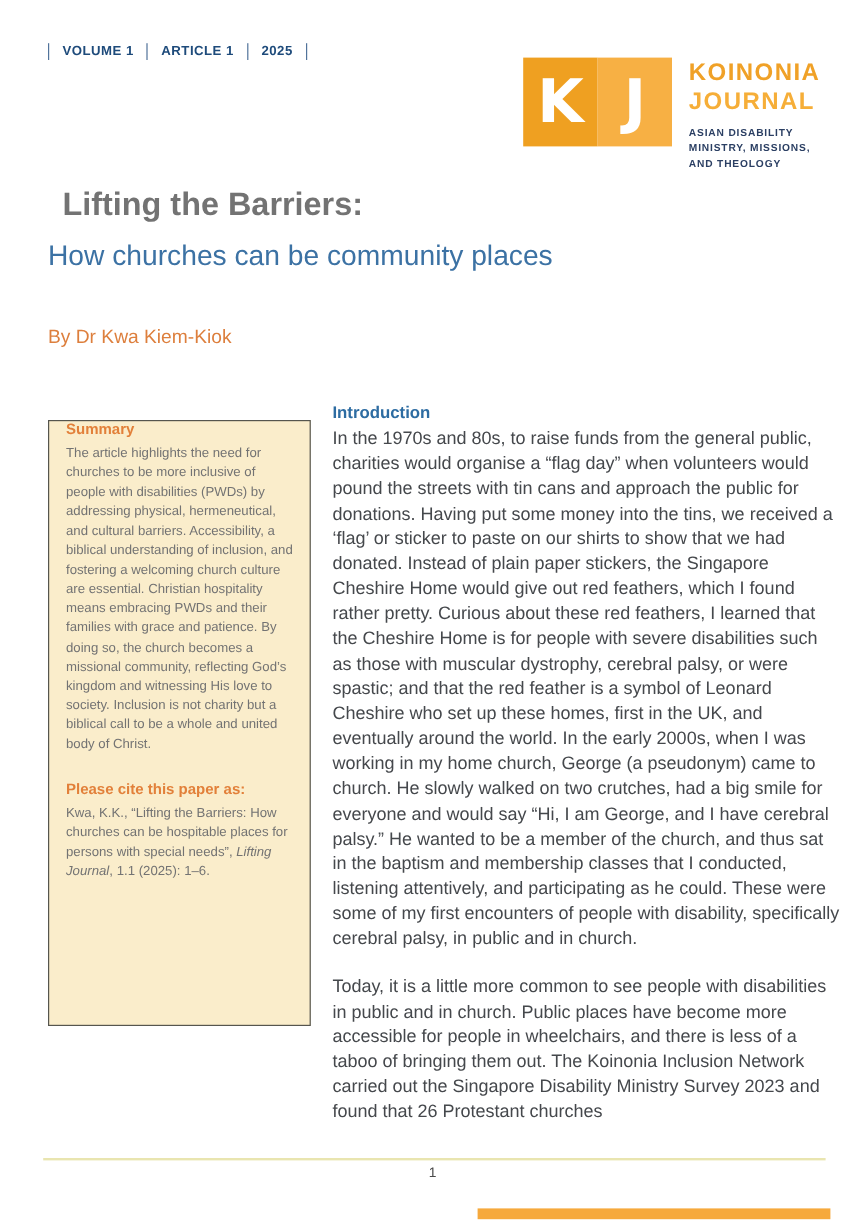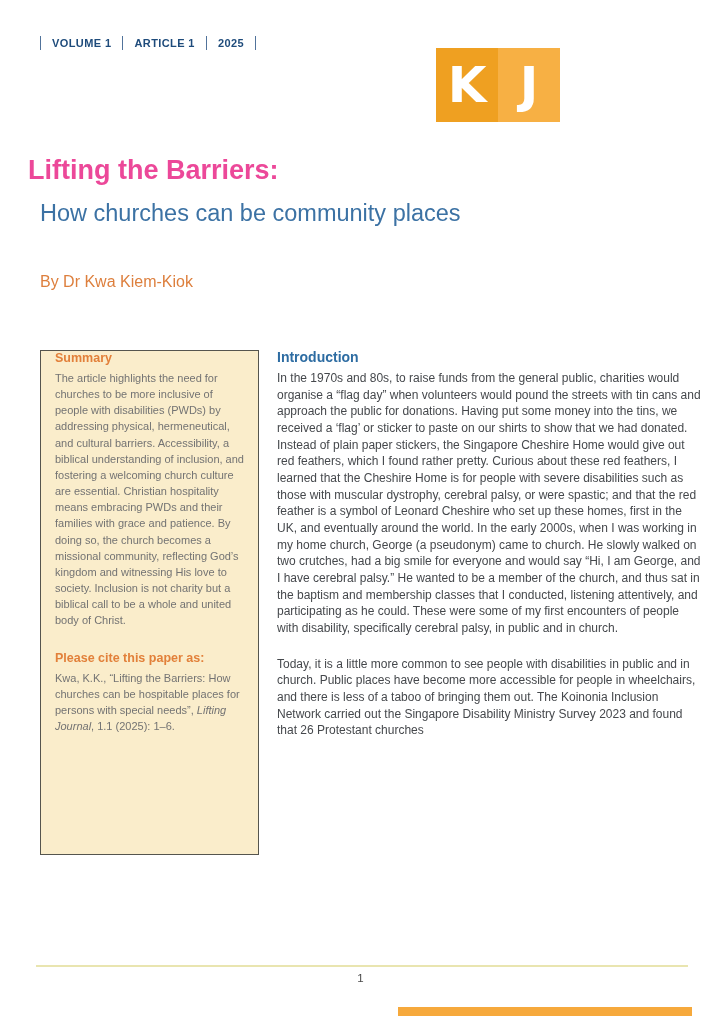--- a/index.html
+++ b/index.html
@@ -21,57 +21,66 @@
                  font-family:"DejaVu Sans", sans-serif; }
   .logo-square.k { background:#EFA021; }
   .logo-square.j { background:#F7B044; }
   .logo-text { margin-left:14px; padding-top:1px; }
   .logo-name1 { font-size:20px; font-weight:bold; color:#F0A127; letter-spacing:1.2px; line-height:1.2; }
   .logo-name2 { font-size:20px; font-weight:bold; color:#F6AE38; letter-spacing:1.2px; line-height:1.2; }
   .logo-tagline { margin-top:7px; font-size:8.5px; font-weight:bold; color:#2B3F63;
                   letter-spacing:0.7px; line-height:1.5; }
 
   
-  .title    { position:absolute; left:28px; top:155px; font-size:27px; font-weight:bold; color:#ec4899; }
+  .title    { position:absolute; left:52px; top:155px; font-size:27px; font-weight:bold; color:#737373; }
   .subtitle { position:absolute; left:40px; top:197px; font-size:23.5px; font-weight:normal;
               color:#3C72A4; line-height:1.37; }
   .byline   { position:absolute; left:40px; top:273px; font-size:16px; color:#DD7F3D; }
 
   
   .summary-box { position:absolute; left:40px; top:350px; width:219px; min-height:505px;
                  background:#FAEDCB; border:1px solid #55554E; padding:0 14px 14px; }
   .box-heading { font-size:12.5px; font-weight:bold; color:#E2803A; margin-bottom:5px; }
   .box-text    { font-size:11px; line-height:1.47; color:#737373; }
   .cite-section { margin-top:22px; }
   .journal-italic { font-style:italic; }
 
   
-  .main-col { position:absolute; left:277px; top:349px; width:424px; }
+  .main-col { position:absolute; left:277px; top:335px; width:424px; }
   .intro-heading { font-size:14px; font-weight:bold; color:#2D6CA2; margin-bottom:5px; }
-  .para { font-size:12px; line-height:1.39; color:#45484C; margin-bottom:19px; }
+  .para { font-size:15px; line-height:1.39; color:#45484C; margin-bottom:19px; }
 
   
   .footer-line   { position:absolute; left:36px; top:965px; width:652px; height:2px; background:#E9E5B0; }
   .page-number   { position:absolute; left:0; top:972px; width:721px; text-align:center;
                    font-size:11.5px; color:#4A4A4A; }
   .footer-accent { position:absolute; left:398px; top:1007px; width:294px; height:9px; background:#F6A93C; }
 </style>
 </head>
 <body>
 
 <div class="page">
 
   <div class="meta-bar">
     <span class="meta-item">VOLUME 1</span><span class="meta-item">ARTICLE 1</span><span class="meta-item">2025</span>
   </div>
 
   <div class="logo">
     <div class="logo-squares">
       <div class="logo-square k">K</div>
       <div class="logo-square j">J</div>
+    </div>
+    <div class="logo-text">
+      <div class="logo-name1">KOINONIA</div>
+      <div class="logo-name2">JOURNAL</div>
+      <div class="logo-tagline">
+        <div>ASIAN DISABILITY</div>
+        <div>MINISTRY, MISSIONS,</div>
+        <div>AND THEOLOGY</div>
+      </div>
     </div>
   </div>
 
   <h1 class="title">Lifting the Barriers:</h1>
   <div class="subtitle">
     <div>How churches can be community places</div>
   </div>
   <div class="byline">By Dr Kwa Kiem-Kiok</div>
 
   <aside class="summary-box">

